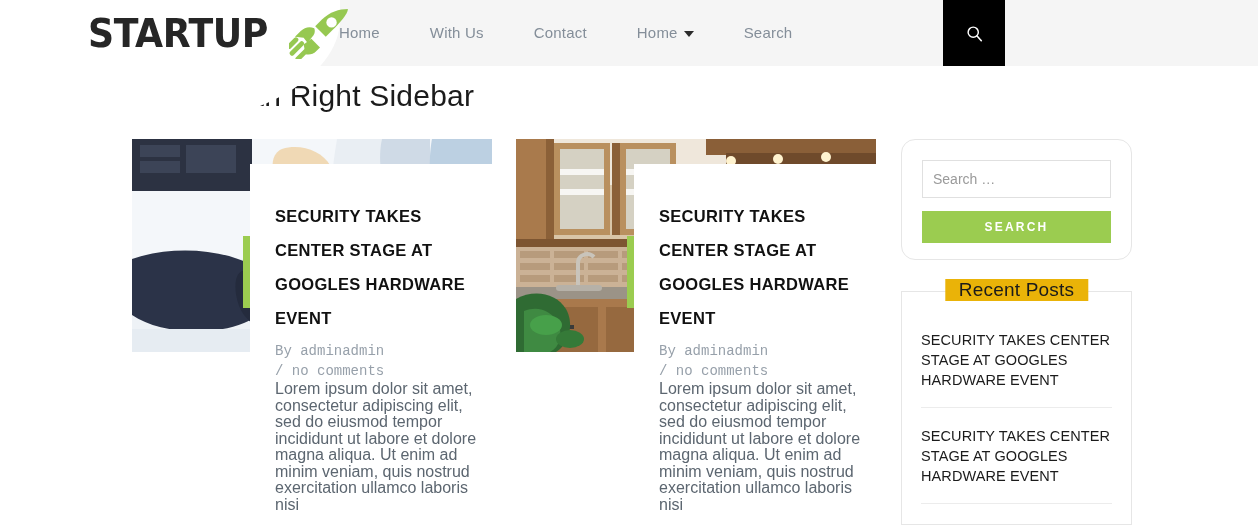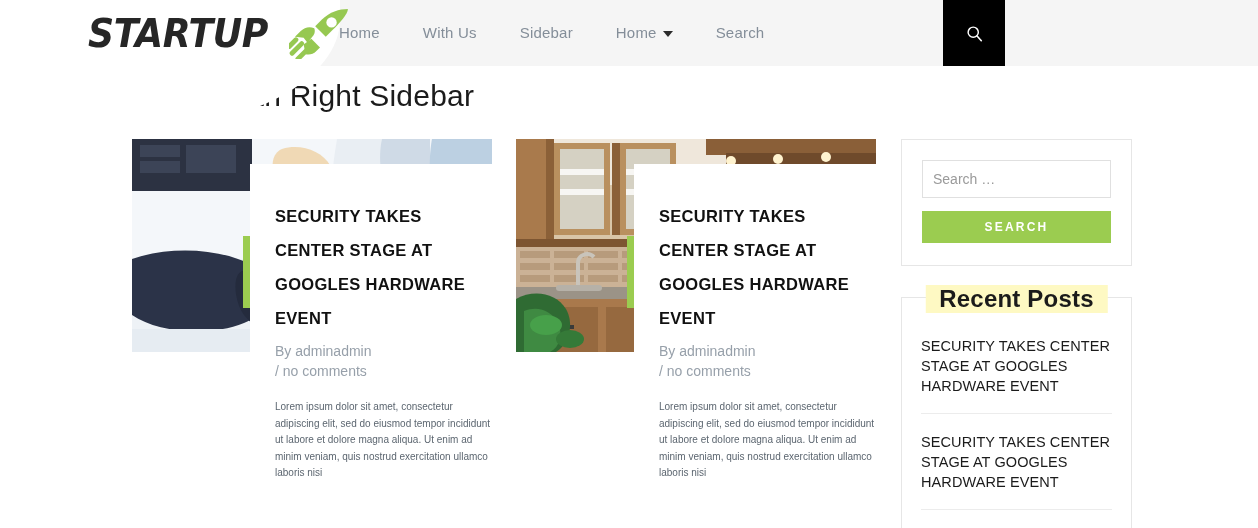--- a/index.html
+++ b/index.html
@@ -31,21 +31,20 @@
     border-radius: 0 0 60% 60% / 0 0 70% 70%;
     z-index: 1;
   }
   .logo-wrap {
     position: absolute;
     top: 0; left: 88px;
     height: 66px;
     display: flex;
     align-items: center;
     z-index: 3;
-    font-style: italic;
   }
   .logo-text {
     font-family: "DejaVu Sans", sans-serif;
     font-size: 39px;
     font-weight: 700;
     letter-spacing: -0.5px;
     color: #262626;
     line-height: 1;
     transform: scaleX(0.93);
     transform-origin: left center;
@@ -56,21 +55,21 @@
     height: 52px;
     display: block;
   }
 
   .main-nav {
     position: absolute;
     top: 0; left: 318px;
     height: 66px;
     display: flex;
     align-items: center;
-    gap: 1px;
+    gap: 8px;
     z-index: 2;
   }
   .nav-item {
     display: flex;
     align-items: center;
     gap: 6px;
     padding: 0 21px;
     font-size: 15px;
     color: #848e99;
     letter-spacing: 0.2px;
@@ -172,41 +171,42 @@
     line-height: 34px;
     letter-spacing: 0.3px;
     text-transform: uppercase;
     cursor: pointer;
   }
   .post-meta {
     margin-top: 6px;
     font-size: 14px;
     color: #97a0aa;
     line-height: 20px;
+    font-family: Liberation Mono, monospace;
   }
   .post-excerpt {
-    margin-top: 18px;
-    font-size: 10px;
+    font-size: 16px;
     color: #5c6670;
     line-height: 16.5px;
   }
 
   
   .sidebar {
     position: absolute;
     top: 139px;
     left: 901px;
     width: 231px;
   }
   .widget {
     border: 1px solid #e6e6e6;
     background: #ffffff;
   }
   .widget-search {
-    padding: 20px 20px 22px 20px;
+    padding: 20px 20px 16px 20px;
+    border-radius: 14px;
   }
   .search-field {
     width: 100%;
     height: 38px;
     border: 1px solid #e0e0e0;
     padding: 0 10px;
     font-size: 14px;
     color: #8b8b8b;
     font-family: "Liberation Sans", sans-serif;
     outline: none;
@@ -230,24 +230,24 @@
   .widget-recent {
     margin-top: 31px;
     position: relative;
     padding: 0 19px 20px 19px;
   }
   .widget-legend {
     position: absolute;
     top: -13px;
     left: 50%;
     transform: translateX(-50%);
-    background: #fef9c3;
+    background: #eab308;
     padding: 0 14px;
-    font-size: 24px;
-    font-weight: 700;
+    font-size: 19px;
+    font-weight: 400;
     color: #1b1b1b;
     letter-spacing: 0.2px;
     white-space: nowrap;
   }
   .recent-list { padding-top: 38px; }
   .recent-item {
     font-size: 14.5px;
     color: #1b1b1b;
     line-height: 20px;
     letter-spacing: 0.1px;
@@ -276,21 +276,21 @@
   </div>
 
   <nav class="main-nav">
     <div class="nav-item">
       <span>Home</span>
     </div>
     <div class="nav-item">
       <span>With Us</span>
     </div>
     <div class="nav-item">
-      <span>Sidebar</span>
+      <span>Contact</span>
     </div>
     <div class="nav-item">
       <span>Home</span>
       <span class="caret"></span>
     </div>
     <div class="nav-item">
       <span>Search</span>
     </div>
   </nav>
 

